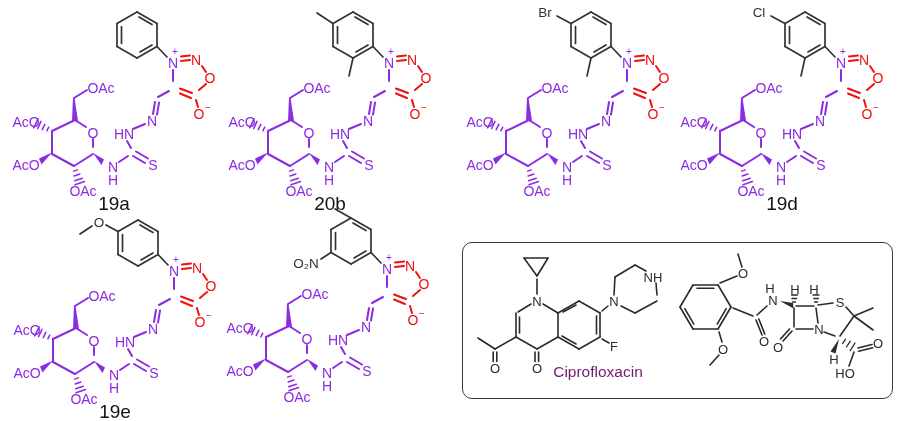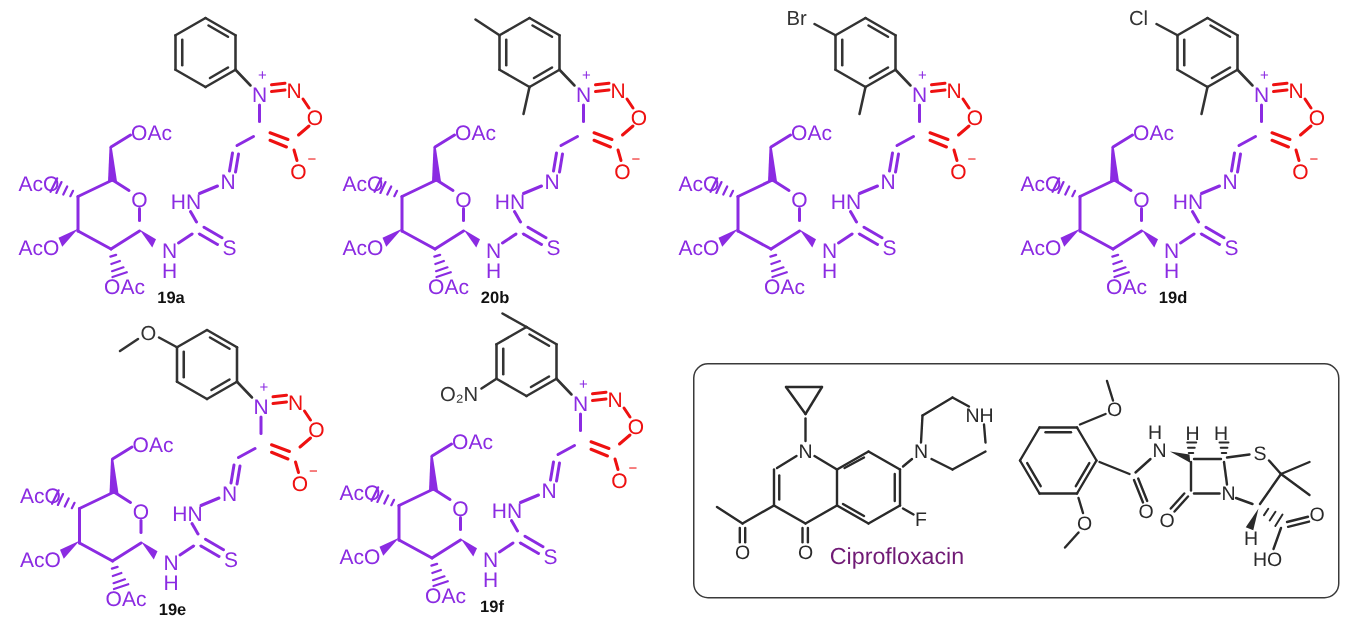--- a/index.html
+++ b/index.html
@@ -1,21 +1,21 @@
 <!DOCTYPE html>
 <html style="--purple: #8b2be2; --red: #ee1111; --aryl_black: #333333; --reference_black: #2a2a2a; --background: #ffffff;"><head>
 <meta charset="utf-8">
 <style>
   html,body{margin:0;padding:0;background:#fff;}
   .canvas{position:relative;width:900px;height:421px;background:var(--background,#fff);overflow:hidden;
           font-family:"Liberation Sans","DejaVu Sans",sans-serif;}
   .compound{position:absolute;width:230px;height:214px;}
   .struct{position:absolute;left:0;top:0;}
   .cmpd-label{position:absolute;top:193px;left:0;width:224px;text-align:center;
-              font-weight:bold;font-size:11px;color:#111;}
+              font-weight:normal;font-size:19px;color:#111;}
   .refbox{position:absolute;left:462px;top:242px;width:429px;height:155px;
           border:1.6px solid #3a3a3a;border-radius:10px;}
   .ref-label{position:absolute;top:120px;width:170px;text-align:center;font-size:15.5px;color:#701a75;}
   svg text{font-family:"Liberation Sans","DejaVu Sans",sans-serif;}
   .bp{stroke:var(--purple,#8b2be2);stroke-width:2;fill:none;stroke-linecap:round;}
   .bph{stroke:var(--purple,#8b2be2);stroke-width:1.5;fill:none;stroke-linecap:round;}
   .wp{fill:var(--purple,#8b2be2);stroke:none;}
   .br{stroke:var(--red,#ee1111);stroke-width:2;fill:none;stroke-linecap:round;}
   .bk{stroke:var(--aryl_black,#333);stroke-width:1.7;fill:none;stroke-linecap:round;}
   .bb{stroke:var(--reference_black,#2a2a2a);stroke-width:1.6;fill:none;stroke-linecap:round;}
@@ -259,21 +259,21 @@
   <text class="tr" x="194" y="60">N</text>
   <text class="tr" x="208" y="78">O</text>
   <text class="tr" x="197" y="114">O</text>
   <text class="tr chg" x="206" y="107">−</text>
 </g>
         </g>
     </svg>
     <div class="cmpd-label">20b</div>
   </div>
 
-  <div class="compound" style="left:442px;top:0">
+  <div class="compound" style="left:456px;top:0">
     <svg class="struct" width="230" height="212" viewBox="0 0 230 212">
       <g>
         <line class="bk" x1="135" y1="12" x2="155" y2="23.5"></line>
           <line class="bk" x1="155" y1="23.5" x2="155" y2="46.5"></line>
         <line class="bk" x1="155" y1="46.5" x2="135" y2="58"></line>
           <line class="bk" x1="135" y1="58" x2="115" y2="46.5"></line>
         <line class="bk" x1="115" y1="46.5" x2="115" y2="23.5"></line>
           <line class="bk" x1="115" y1="23.5" x2="135" y2="12"></line>
         <line class="bk" x1="137" y1="17" x2="150" y2="24.5"></line>
           <line class="bk" x1="150" y1="45" x2="138" y2="52"></line>
@@ -595,21 +595,20 @@
   <text class="tp" x="151" y="165">S</text>
   <text class="tp" x="171" y="63">N</text>
   <text class="tp chg" x="173" y="51">+</text>
   <text class="tr" x="194" y="60">N</text>
   <text class="tr" x="208" y="78">O</text>
   <text class="tr" x="197" y="114">O</text>
   <text class="tr chg" x="206" y="107">−</text>
 </g>
         </g>
     </svg>
-    <div class="cmpd-label">19f</div>
   </div>
 
   <div class="refbox">
 
     <svg class="struct" style="left:8px;top:6px" width="200" height="132" viewBox="0 0 200 132">
       <g>
 
         <line class="bb" x1="66" y1="27" x2="53" y2="9"></line>
           <line class="bb" x1="53" y1="9" x2="77" y2="9"></line>
         <line class="bb" x1="77" y1="9" x2="66" y2="27"></line>

